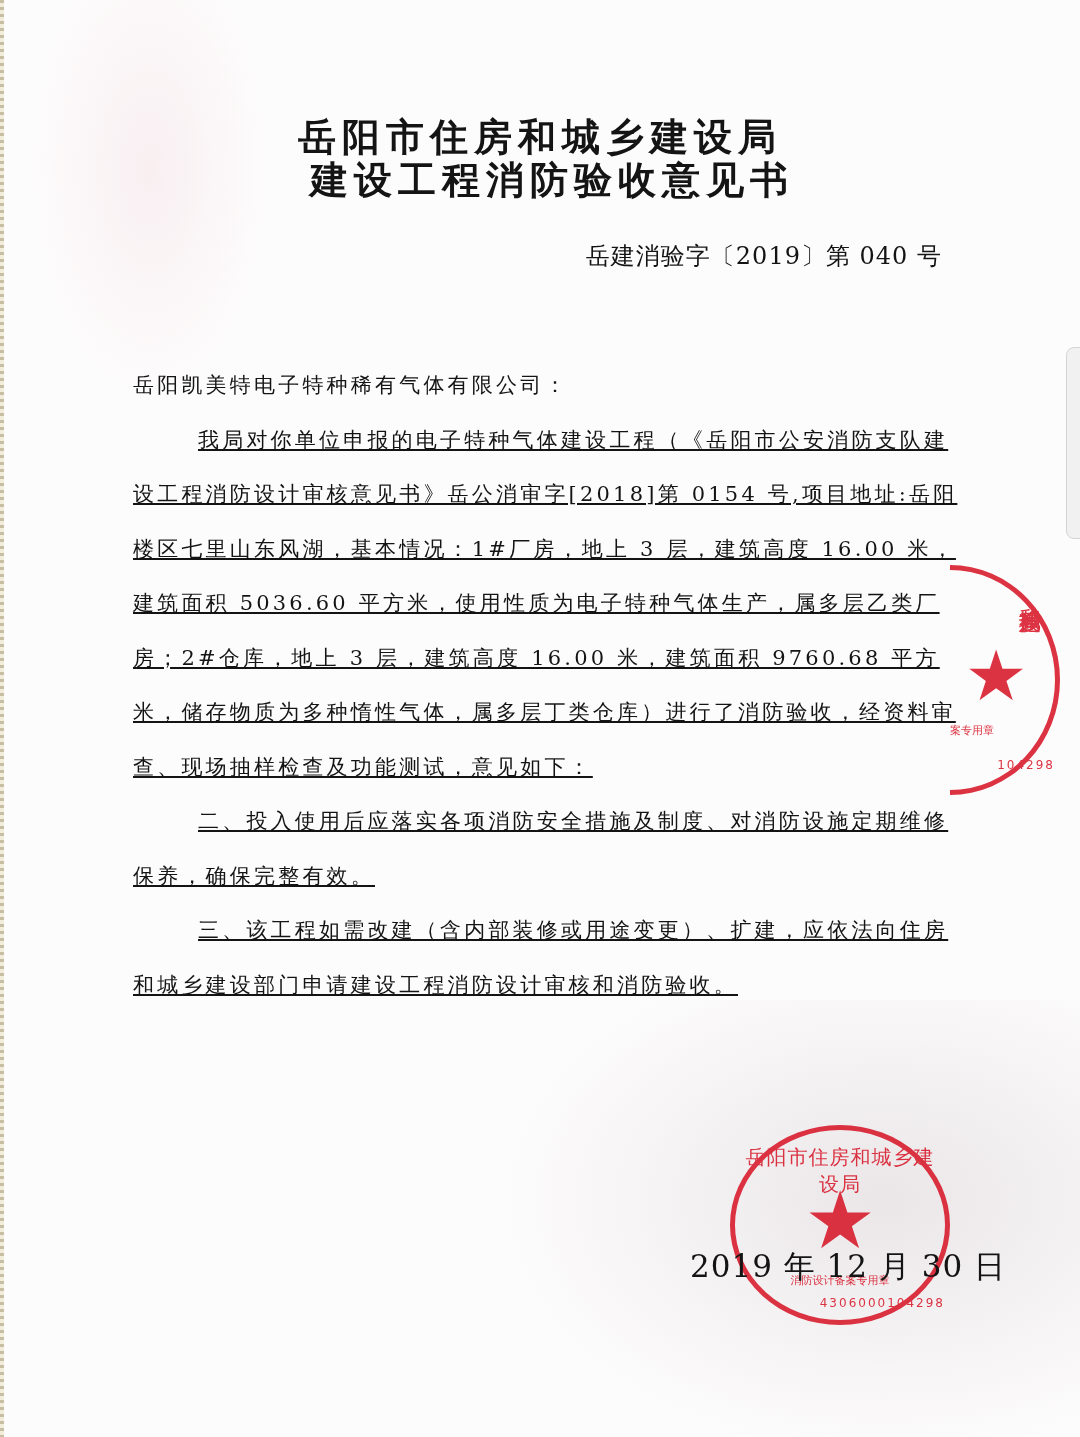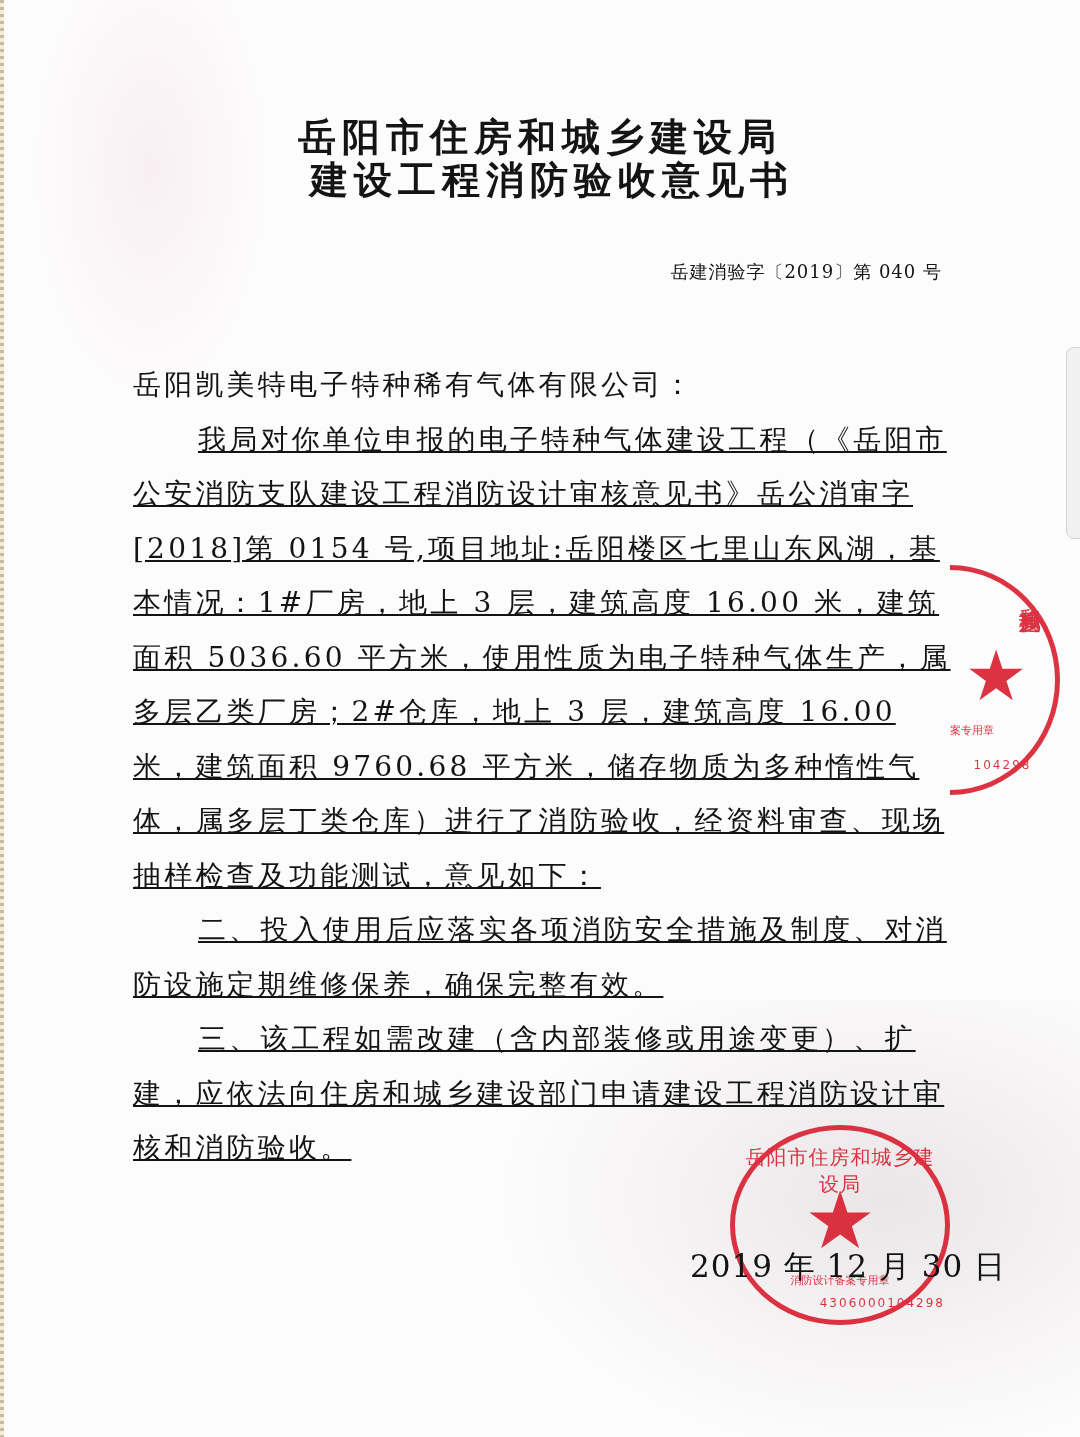--- a/index.html
+++ b/index.html
@@ -25,25 +25,25 @@
     pointer-events: none;
   }
   .title {
     position: absolute; left: 0; width: 1080px; text-align: center;
     font-size: 38px; letter-spacing: 6px; font-weight: 600;
   }
   .title.l1 { top: 112px; }
   .title.l2 { top: 155px; margin-left: 12px; }
   .doc-number {
     position: absolute; right: 138px; top: 240px;
-    font-size: 18px; letter-spacing: 1px; margin-top: 20px;
+    font-size: 24px; letter-spacing: 1px;
   }
   .body-text {
     position: absolute; left: 133px; top: 358px; width: 830px;
-    font-size: 28px; line-height: 54.5px; letter-spacing: 3.2px;
+    font-size: 21px; line-height: 54.5px; letter-spacing: 3.2px;
   }
   .body-text p { margin: 0; }
   .indent { text-indent: 65px; text-decoration: underline; }
   .date-line {
     position: absolute; left: 690px; top: 1246px;
     font-size: 31px; letter-spacing: 1px; z-index: 3; text-align: right;
   }
   .stamp {
     position: absolute; border: 5px solid #d8182a; border-radius: 50%;
     color: #d8182a; opacity: 0.88; z-index: 2;
@@ -62,21 +62,21 @@
     position: absolute; left: 0; right: 0; bottom: 32px; text-align: center;
     font-size: 11px;
   }
   .stamp .code-text {
     position: absolute; left: 16px; right: 0; bottom: 10px; text-align: right;
     font-size: 12px; font-family: "DejaVu Sans", sans-serif; letter-spacing: 2px;
   }
   .stamp-side .star { left: 72%; font-size: 70px; }
   .stamp-side .ring-text { left: 105px; text-align: left; writing-mode: vertical-rl; top: 20px; font-size: 22px; }
   .stamp-side .sub-text { left: 105px; text-align: left; bottom: 52px; }
-  .stamp-side .code-text { left: 105px; text-align: center; bottom: 18px; }
+  .stamp-side .code-text { left: 105px; text-align: right; bottom: 18px; }
   .scroll-handle {
     position: absolute; left: 1066px; top: 347px; width: 18px; height: 190px;
     background: #f1f1f1; border: 1px solid #d4d4d4; border-radius: 8px 0 0 8px;
   }
 </style>
 </head>
 <body>
 
 <div class="paper-left-edge"></div>
 <div class="fold-shadow-1"></div>

